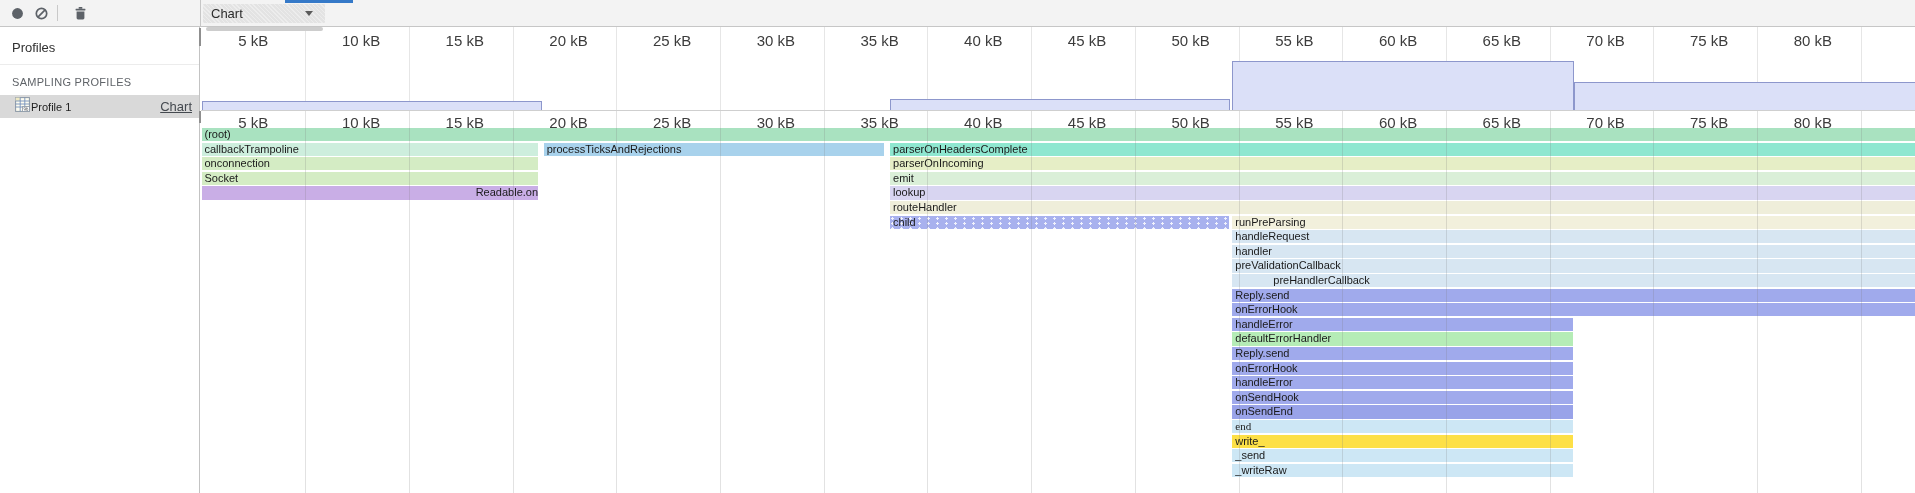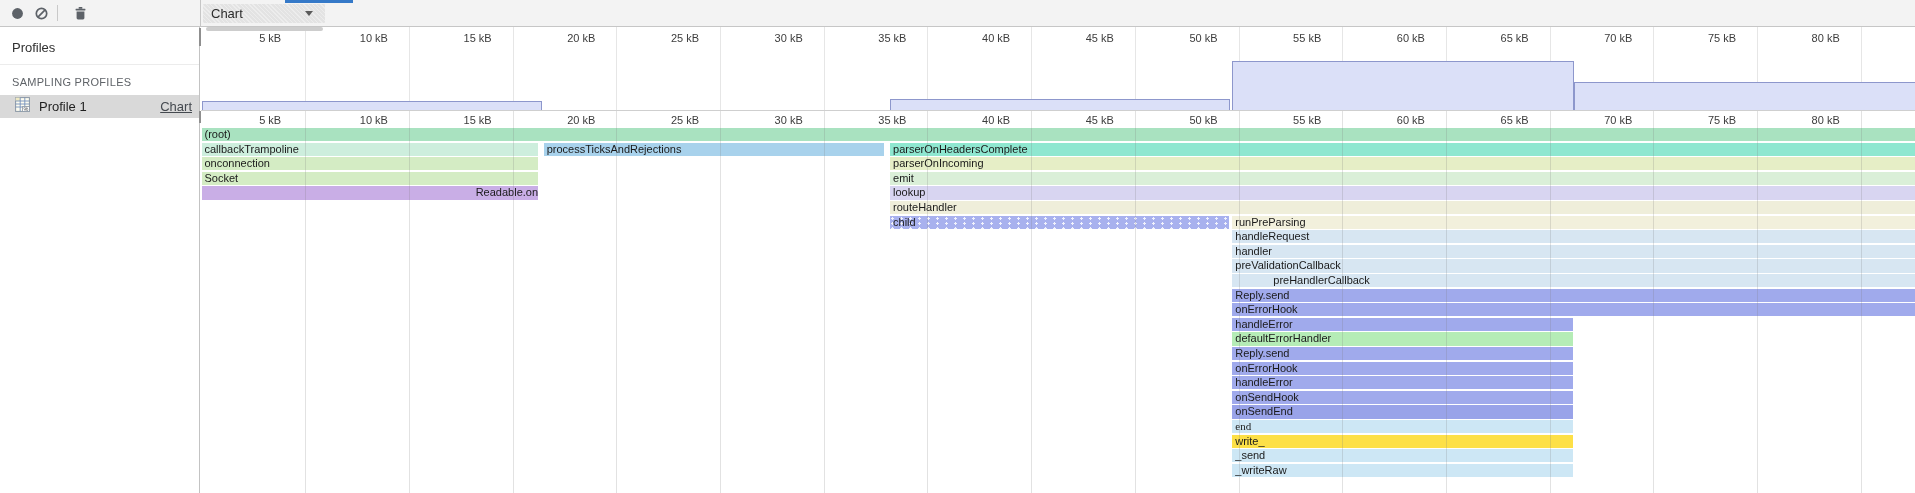--- a/index.html
+++ b/index.html
@@ -19,30 +19,30 @@
   #view-select .val{font-size:13px;color:#2b2b2b;padding-left:8px;flex:1;}
   #view-select .caret{width:0;height:0;border-left:4px solid transparent;border-right:4px solid transparent;
       border-top:5px solid #5a5a5a;margin-right:12px;}
   
   #sidebar{position:absolute;left:0;top:27px;width:200px;height:466px;background:#fff;
            border-right:1px solid #c3c3c3;box-sizing:border-box;}
   #sidebar-title{padding:13px 0 9px 12px;font-size:13px;color:#303030;border-bottom:1px solid #ececec;}
   #sidebar-section{padding:11px 0 0 12px;font-size:11px;color:#5f6368;letter-spacing:.3px;}
   #profile-row{margin-top:7px;height:23px;background:#d9d9d9;display:flex;align-items:center;
                padding-left:14px;cursor:pointer;}
-  #profile-row .pname{font-size:13px;color:#1f1f1f;margin-left:8px;flex:1;}
+  #profile-row .pname{font-size:11px;color:#1f1f1f;margin-left:0;flex:1;}
   #profile-row .save{font-size:13px;color:#44494f;text-decoration:underline;margin-right:7px;cursor:pointer;}
   
   #overview-pane{position:absolute;left:201px;top:27px;width:1714px;height:83px;background:#fff;
                  border-bottom:1px solid #cfcfcf;overflow:hidden;}
   #flame-pane{position:absolute;left:201px;top:111px;width:1714px;height:382px;background:#fff;overflow:hidden;}
   .gridline{position:absolute;top:0;width:1px;}
   .ov-grid{background:#e6e6e6;height:83px;}
   .fl-grid{background:rgba(125,125,125,.22);height:382px;z-index:5;}
-  .tick-label{position:absolute;width:64px;text-align:center;font-size:11px;color:#3c3c3c;z-index:6;}
+  .tick-label{position:absolute;width:64px;text-align:left;font-size:15px;color:#3c3c3c;z-index:6;}
   .ov-seg{position:absolute;bottom:0;background:#dbe0f8;border:1px solid #8d97cc;border-bottom:none;
           box-sizing:border-box;}
   #scroll-pill{position:absolute;left:5px;top:0px;width:117px;height:4px;background:#cdcdcd;border-radius:2px;}
   .frame{position:absolute;height:13.2px;line-height:13.5px;font-size:11px;color:#1a1a1a;
          white-space:nowrap;overflow:hidden;padding-left:3px;box-sizing:border-box;cursor:pointer;z-index:2;}
   .frame.dots{background-image:radial-gradient(circle at 2.5px 2.5px,rgba(255,255,255,.85) 1.1px,transparent 1.4px);
               background-size:9px 5px;}
   .edge-mark{position:absolute;width:2px;background:#8f8f8f;z-index:9;}
 </style>
 </head>

